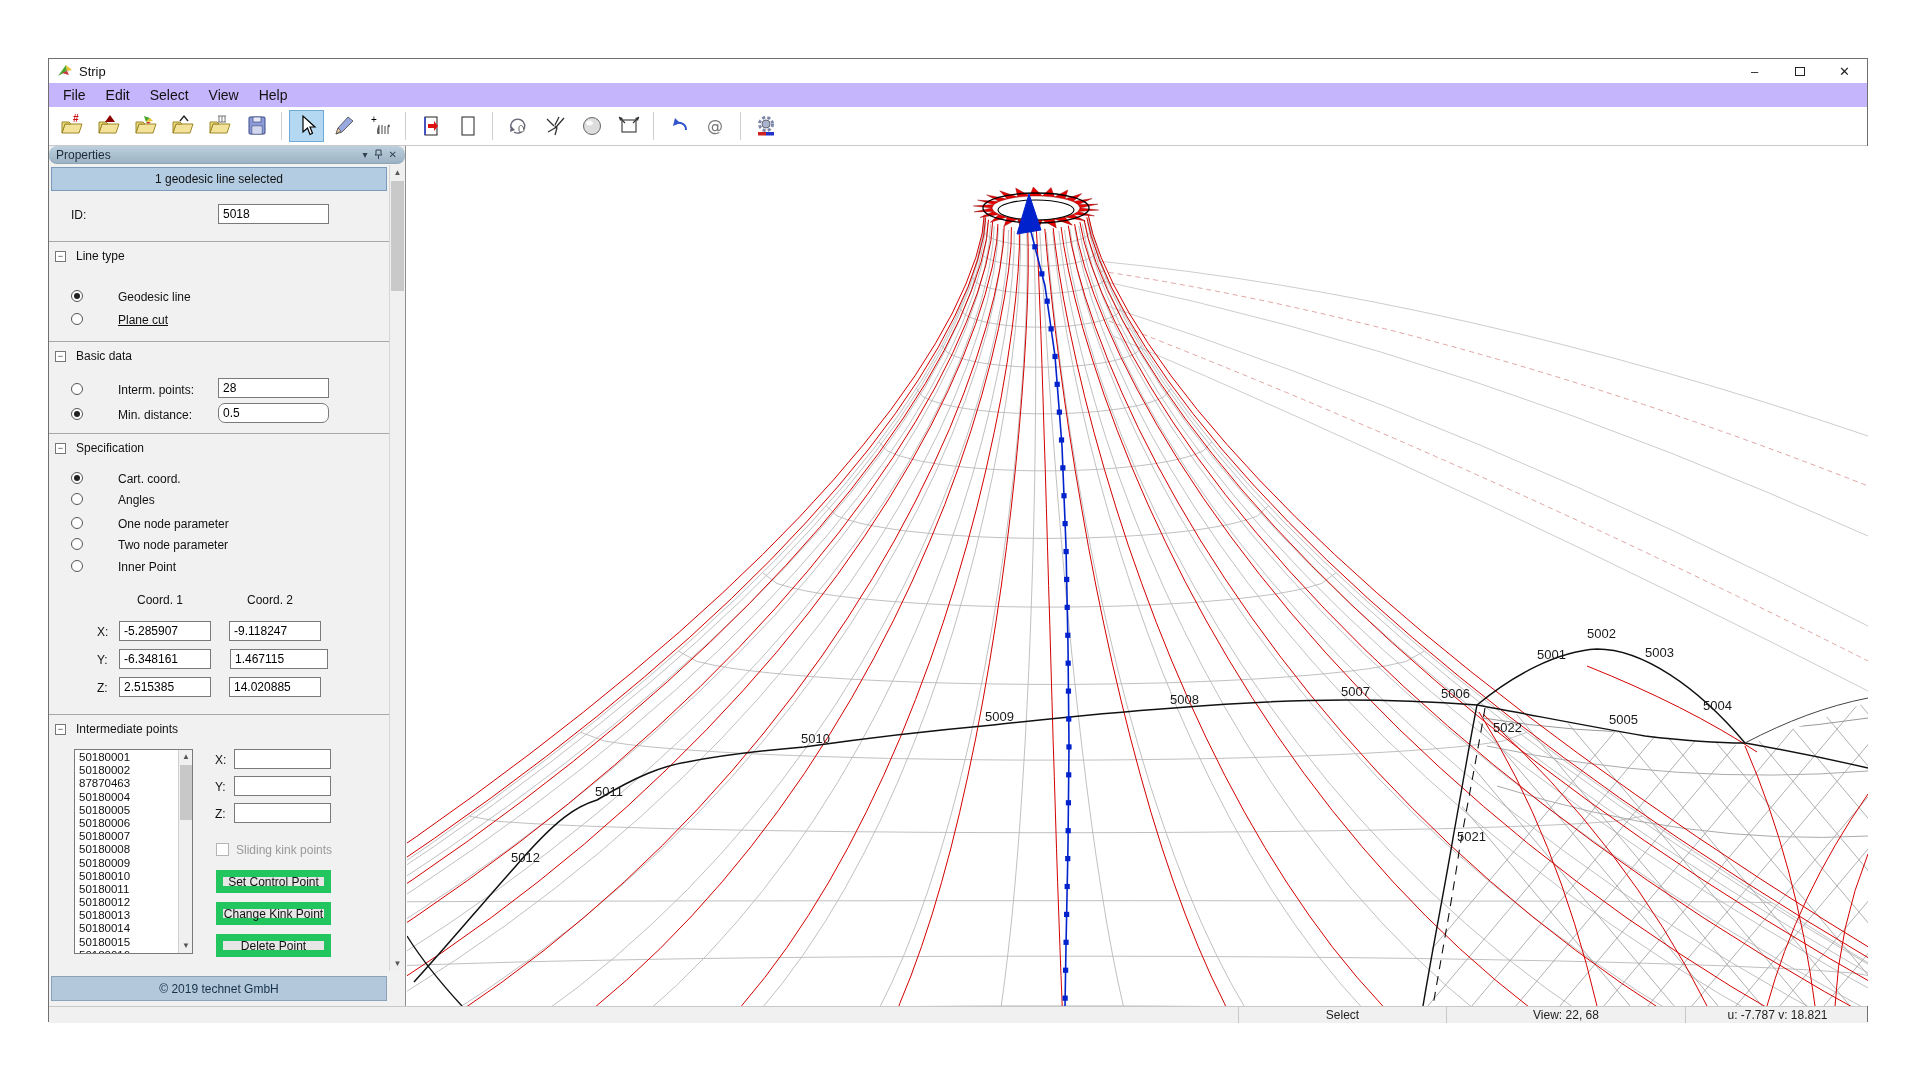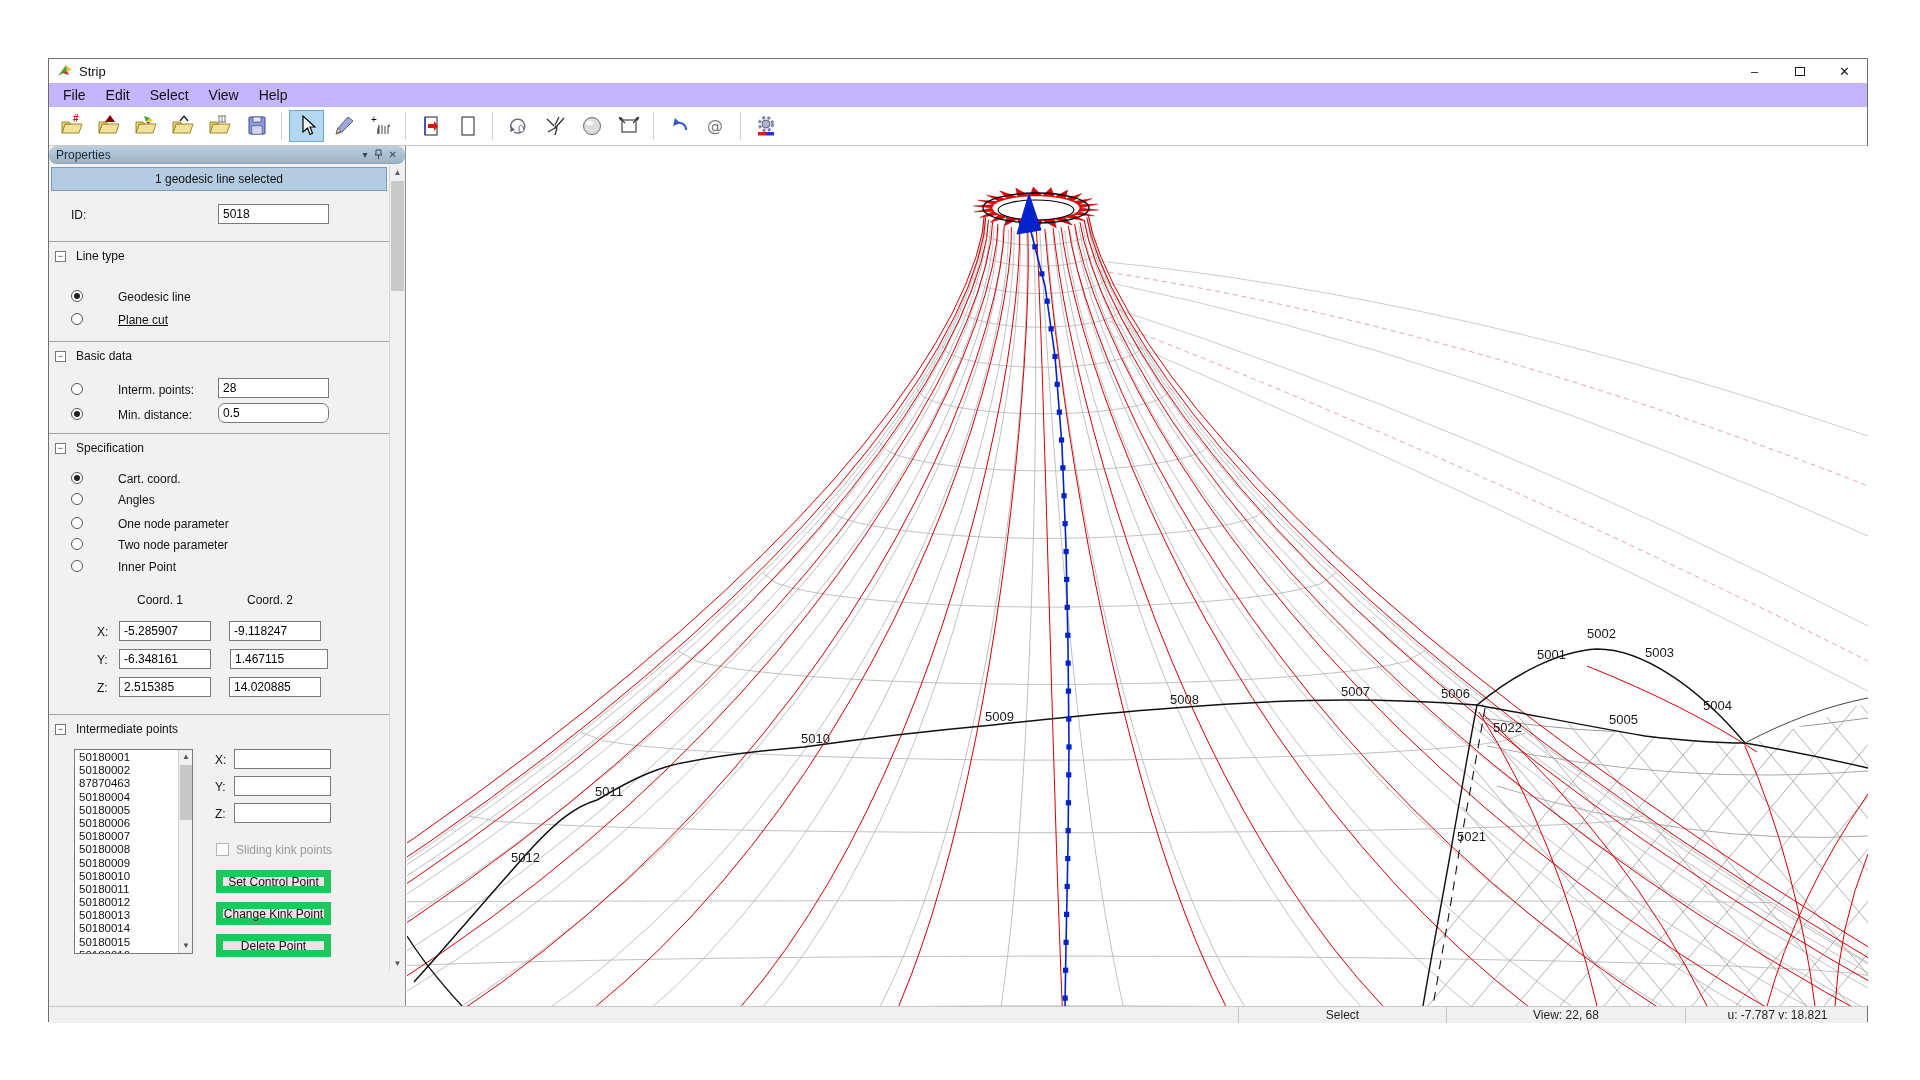--- a/index.html
+++ b/index.html
@@ -317,20 +317,21 @@
     <span class="row-label" style="left:166px;top:661px;">Z:</span>
     <input class="pfield" style="left: 185px; top: 657px; width: 97px;" value="">
 
     <span class="checkbox" style="left:167px;top:697px;"></span>
     <span class="row-label" style="left:187px;top:697px;color:#9a9a9a;">Sliding kink points</span>
 
     <div class="pbutton" style="top:724px;">Set Control Point</div>
     <div class="pbutton" style="top:756px;">Change Kink Point</div>
     <div class="pbutton" style="top:788px;">Delete Point</div>
 
+    <div id="panel-footer">© 2019 technet GmbH</div>
     <div id="panel-scroll">
       <div class="sup">▲</div>
       <div class="sthumb"></div>
       <div class="sdn">▼</div>
     </div>
   </div>
 
   <div id="canvas"><svg width="1461" height="860" viewBox="0 0 1461 860">
         <path d="M690,115 Q1050,150 1461,290" stroke="#cdcdcd" stroke-width="1" fill="none"></path>
         <path d="M695,135 Q1060,210 1461,390" stroke="#cdcdcd" stroke-width="1" fill="none"></path>

